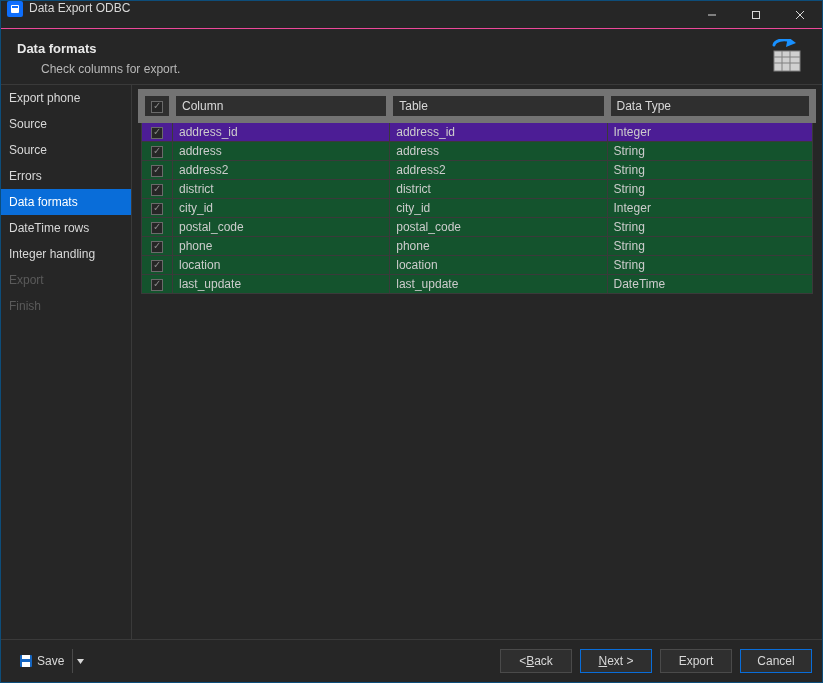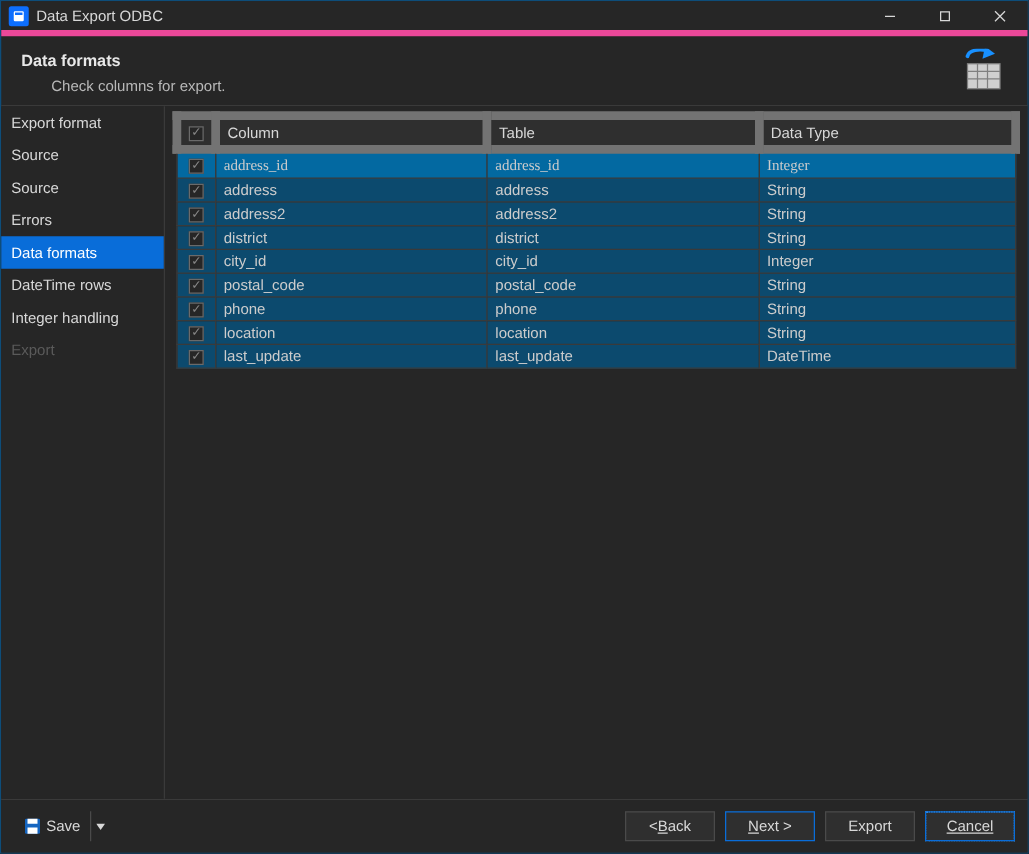--- a/index.html
+++ b/index.html
@@ -16,23 +16,23 @@
       height: 683px;
       background: #262626;
       border: 1px solid #0d4d7a;
       display: flex;
       flex-direction: column;
     }
     .titlebar {
       height: 28px;
       background: #262626;
       display: flex;
-      align-items: center;
+      align-items: flex-start;
       padding-left: 6px;
-      border-bottom: 5px solid #ec4899;
+      border-bottom: 1px solid #ec4899;
     }
     .titlebar .app-icon {
       width: 16px; height: 16px;
       background: #0d6efd;
       margin-right: 6px;
       display: flex; align-items: center; justify-content: center;
       border-radius: 2px;
     }
     .titlebar-title { color: #d8d8d8; font-size: 12px; }
     .titlebar-controls {
@@ -110,28 +110,27 @@
       text-align: left;
       font-weight: 400;
       padding: 3px 6px;
       border: 7px solid #737373;
     }
     .grid th.check-col, .grid td.check-col {
       width: 24px;
       text-align: center;
     }
     .grid td {
-      background: #0c4a6e;
+      background: #14532d;
       color: #cccccc;
       padding: 2px 6px;
       border: 1px solid #3a3a3a;
     }
     .grid tbody tr:first-child.selected td {
-      background: #0369a1;
-      font-family: Liberation Serif, serif;
+      background: #4c1d95;
     }
     .grid tr.selected td {
       background: #3a3a3a;
     }
     .check {
       display: inline-block;
       width: 12px; height: 12px;
       border: 1px solid #6a6a6a;
       background: #262626;
       position: relative;
@@ -172,21 +171,20 @@
       padding: 0 8px;
     }
     .btn.flat svg { margin-right: 4px; }
     .btn.primary {
       border: 1px solid #096dd9;
     }
     .btn.focused {
       border: 1px dotted #5aa7e8;
       outline: 1px solid #096dd9;
       outline-offset: -1px;
-      text-decoration: underline;
     }
     .split-drop {
       border: none;
       border-left: 1px solid #4a4a4a;
       padding: 0 4px;
       height:24px;
       display:inline-flex;align-items:center;justify-content:center;
       cursor:pointer;
       color:#d8d8d8;
       background:transparent;
@@ -239,28 +237,29 @@
         <line x1="6" y1="18" x2="32" y2="18" stroke="#808080"></line>
         <line x1="6" y1="24" x2="32" y2="24" stroke="#808080"></line>
         <line x1="14" y1="12" x2="14" y2="32" stroke="#808080"></line>
         <line x1="22" y1="12" x2="22" y2="32" stroke="#808080"></line>
       </svg>
     </div>
   </div>
 
   <div class="body">
     <div class="sidebar" id="sidebar">
-        <div class="sidebar-item">Export format</div>
+        <div class="sidebar-item">Export phone</div>
         <div class="sidebar-item">Source</div>
         <div class="sidebar-item">Source</div>
         <div class="sidebar-item">Errors</div>
         <div class="sidebar-item selected">Data formats</div>
         <div class="sidebar-item">DateTime rows</div>
         <div class="sidebar-item">Integer handling</div>
         <div class="sidebar-item disabled">Export</div>
+        <div class="sidebar-item disabled">Finish</div>
       </div>
     <div class="content">
       <div class="grid-wrapper">
         <table class="grid">
           <thead>
             <tr>
               <th class="check-col"><span class="check"></span></th>
               <th>Column</th>
               <th>Table</th>
               <th>Data Type</th>

